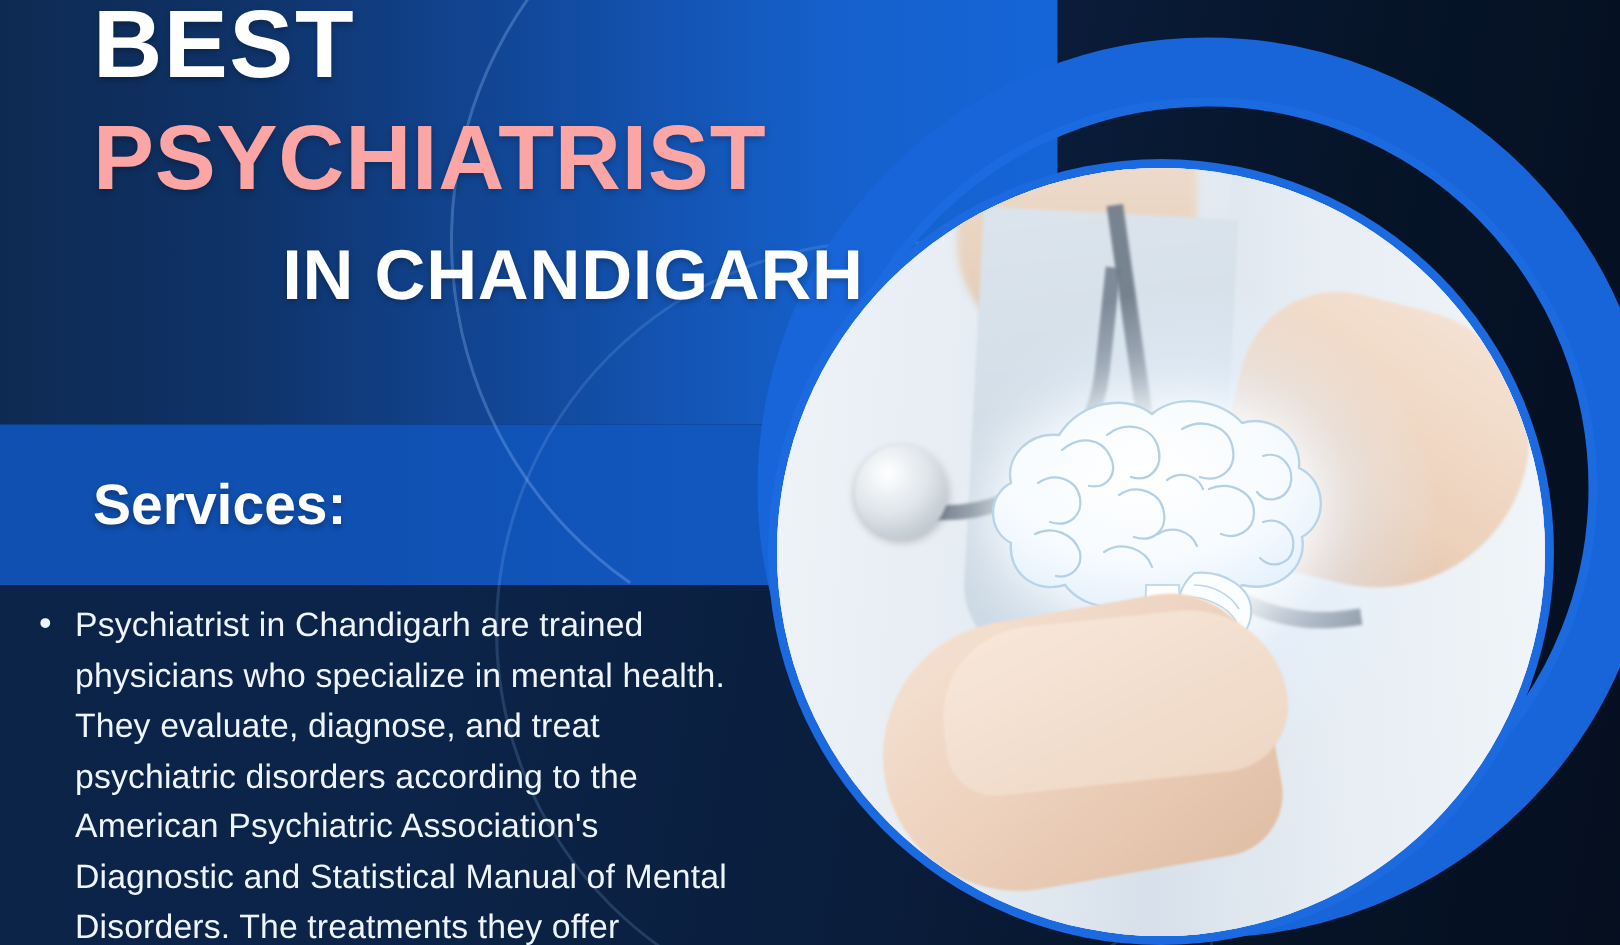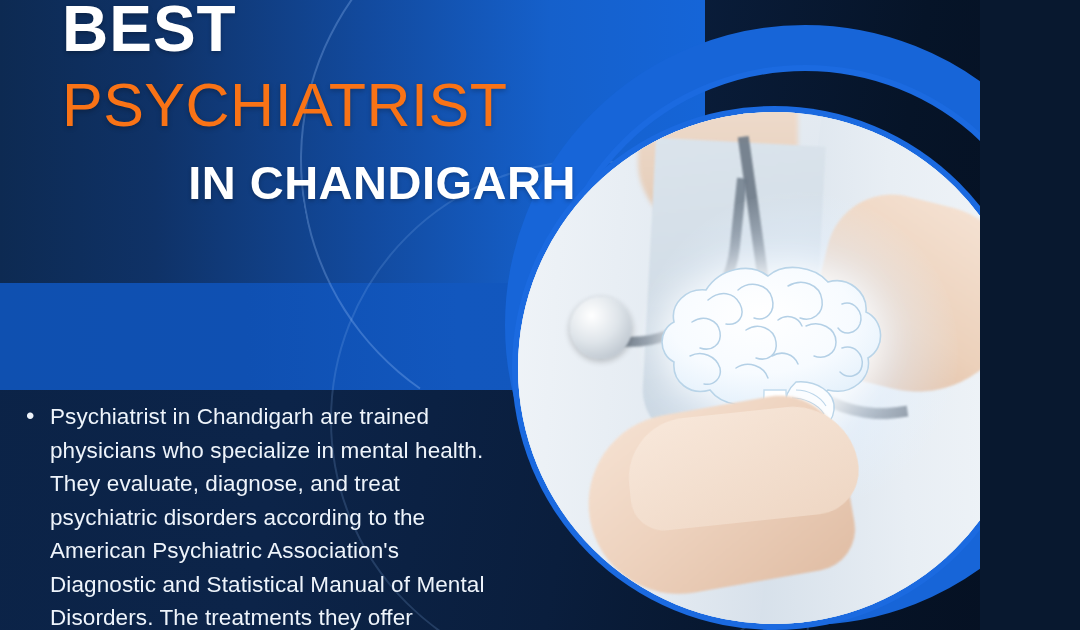--- a/index.html
+++ b/index.html
@@ -1,20 +1,20 @@
 <!DOCTYPE html>
 <html><head>
 <meta charset="utf-8">
 <style>
   * { margin:0; padding:0; box-sizing:border-box; }
   html,body { width:1080px; height:630px; overflow:hidden; background:#08182f; }
 
   .poster{
     position:relative;
-    width:980px;
+    width:1080px;
     height:630px;
     overflow:hidden;
     font-family:"Liberation Sans", sans-serif;
     background:#061427;
   }
 
   
   .bg-base{
     position:absolute; inset:0;
     background:#07182f;
@@ -174,21 +174,21 @@
   
   .headline{
     position:absolute; left:62px; top:-2px; width:640px; z-index:20;
   }
   .h-best{
     font-size:64px; font-weight:bold; color:#ffffff;
     letter-spacing:1px; line-height:0.97;
     text-shadow:0 2px 4px rgba(0,0,0,.25);
   }
   .h-psy{
-    font-size:61px; font-weight:normal; color:#f97316;
+    font-size:61px; font-weight:bold; color:#fca5a5;
     letter-spacing:0.5px; line-height:1.5;
     text-shadow:0 2px 5px rgba(0,0,0,.25);
   }
   .h-city{
     font-size:47px; font-weight:bold; color:#ffffff;
     letter-spacing:0.5px; line-height:1.3;
     text-shadow:0 2px 4px rgba(0,0,0,.25);
     text-align:center;
   }
 
@@ -292,18 +292,19 @@
     <div class="hand-left"></div>
     <div class="hand-left-fingers"></div>
   </div>
 
   <div class="headline">
     <div class="h-best">BEST</div>
     <div class="h-psy">PSYCHIATRIST</div>
     <div class="h-city">IN CHANDIGARH</div>
   </div>
 
+  <div class="services-title">Services:</div>
 
   <ul class="body-list">
     <li class="body-item">Psychiatrist in Chandigarh are trained physicians who specialize in mental health. They evaluate, diagnose, and treat psychiatric disorders according to the American Psychiatric Association's Diagnostic and Statistical Manual of Mental Disorders. The treatments they offer include</li>
   </ul>
 
 </div>
 
 </body></html>

